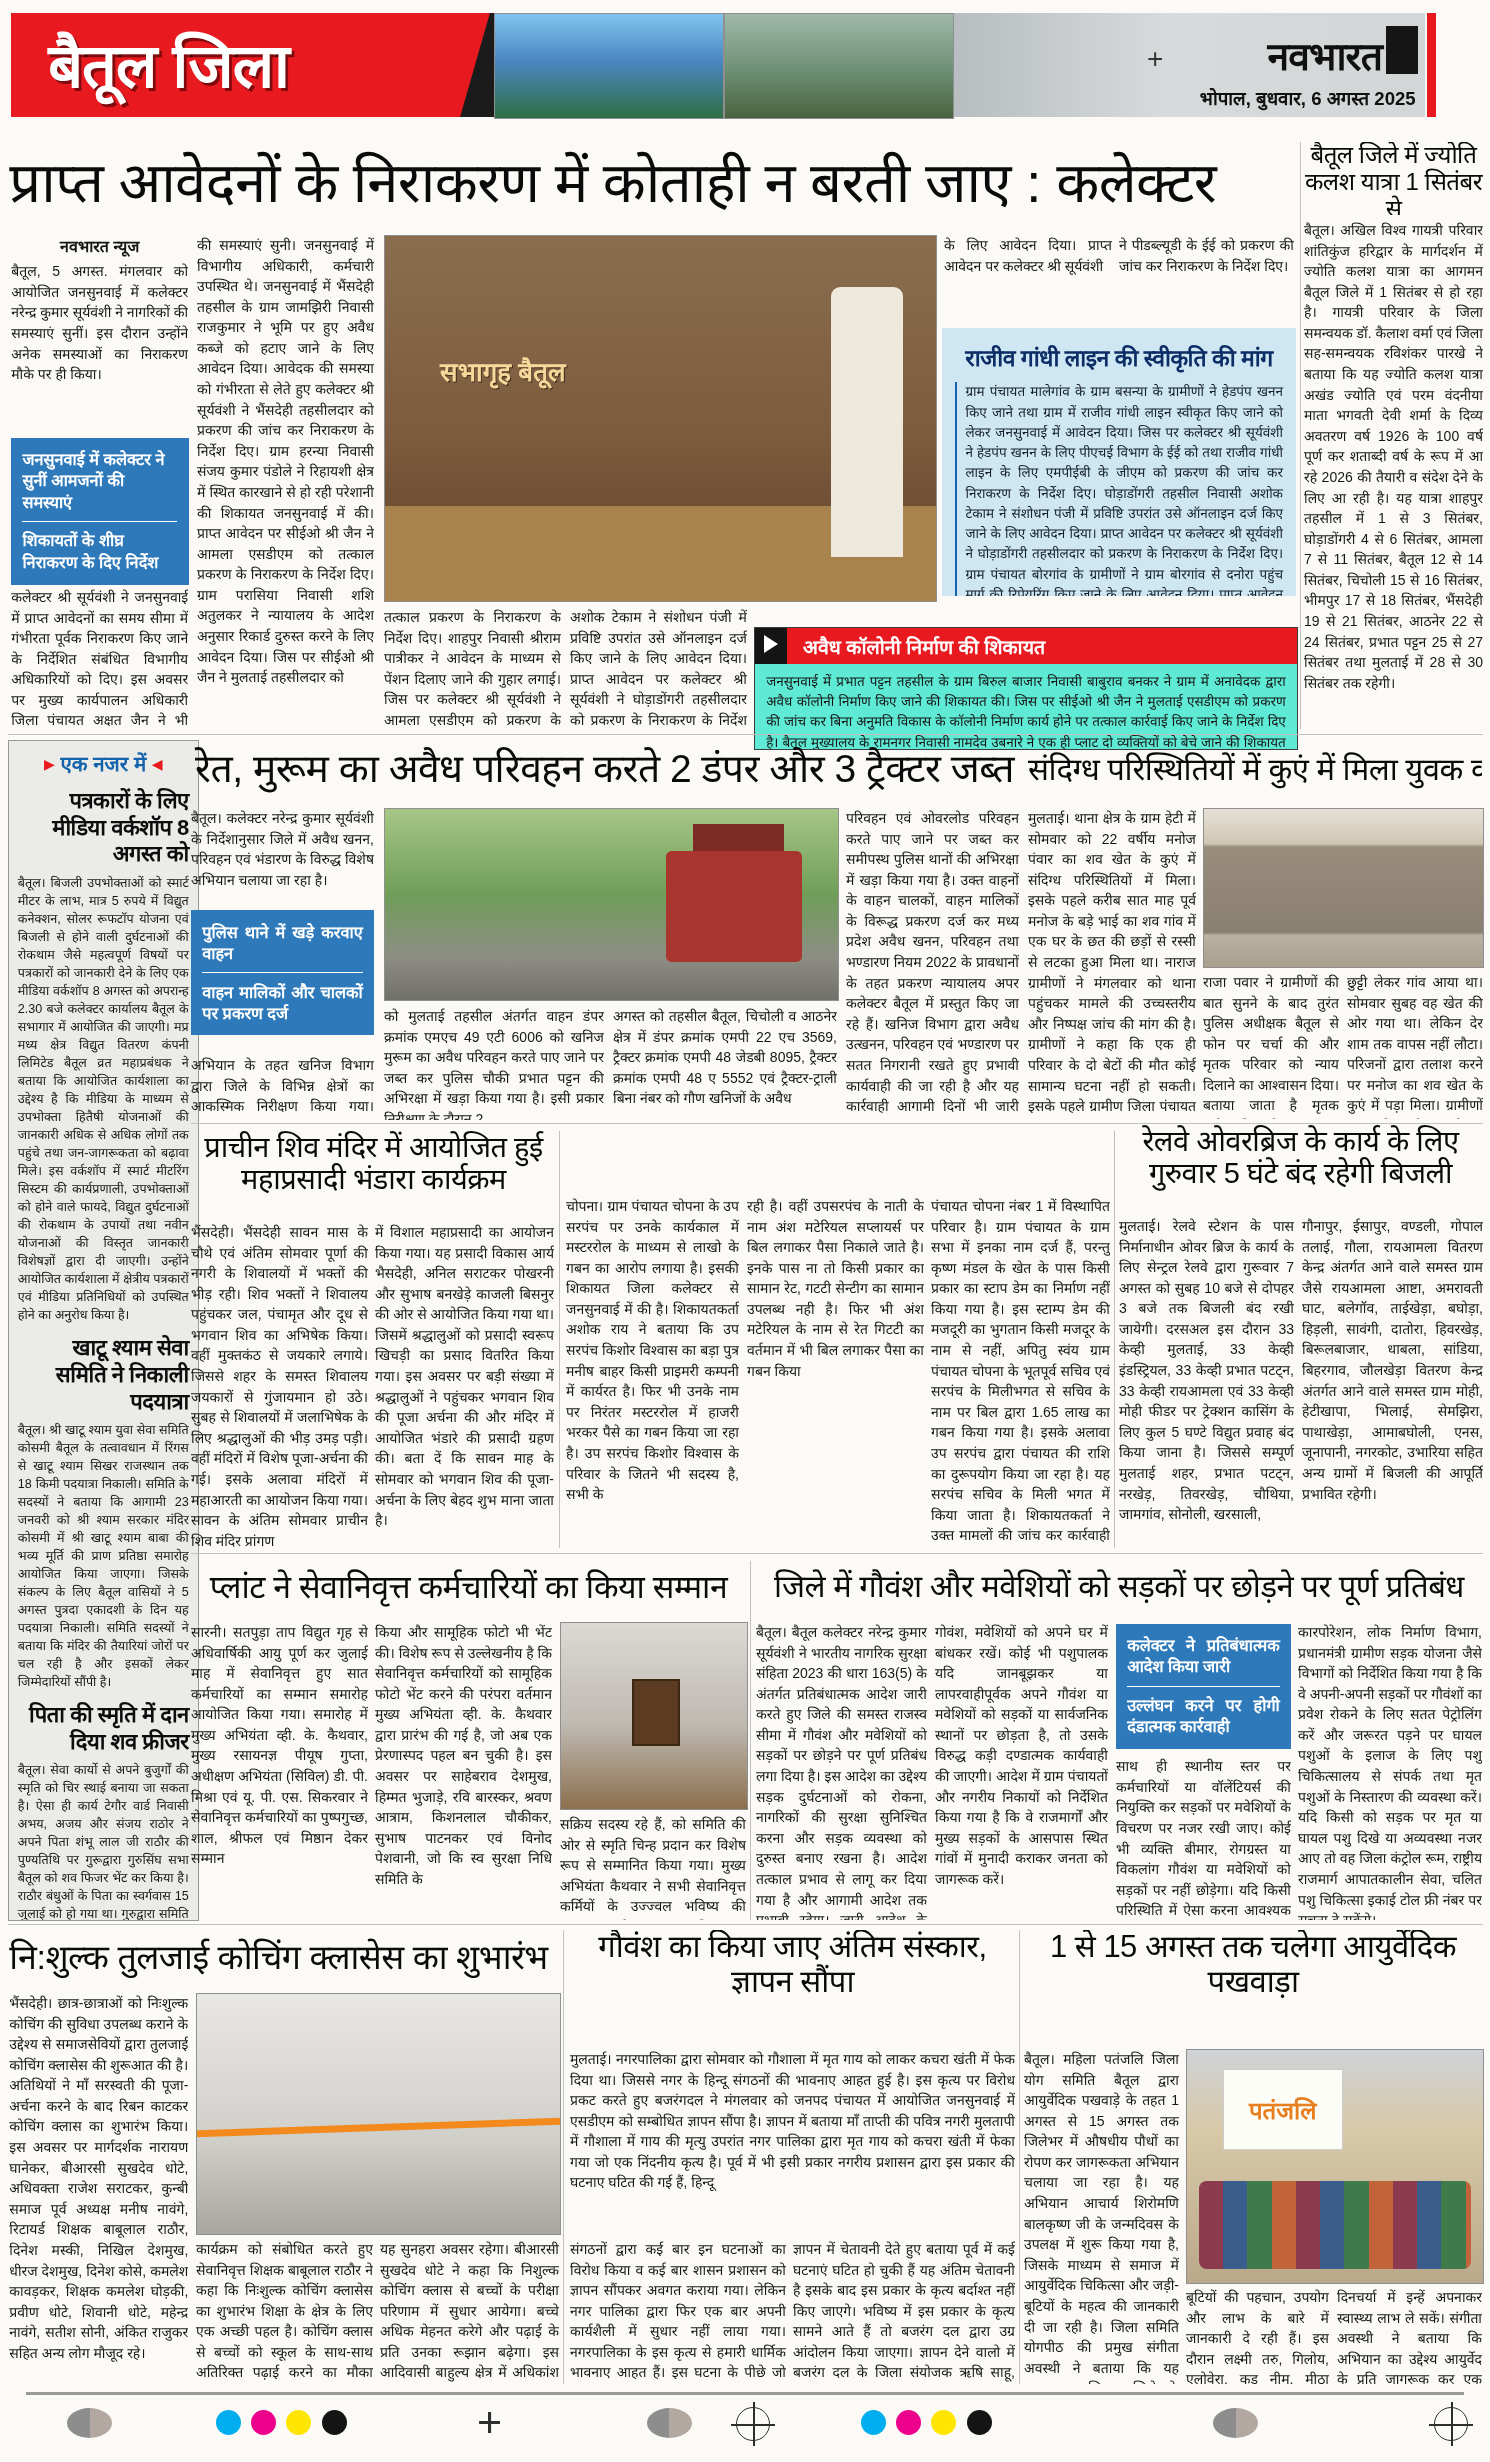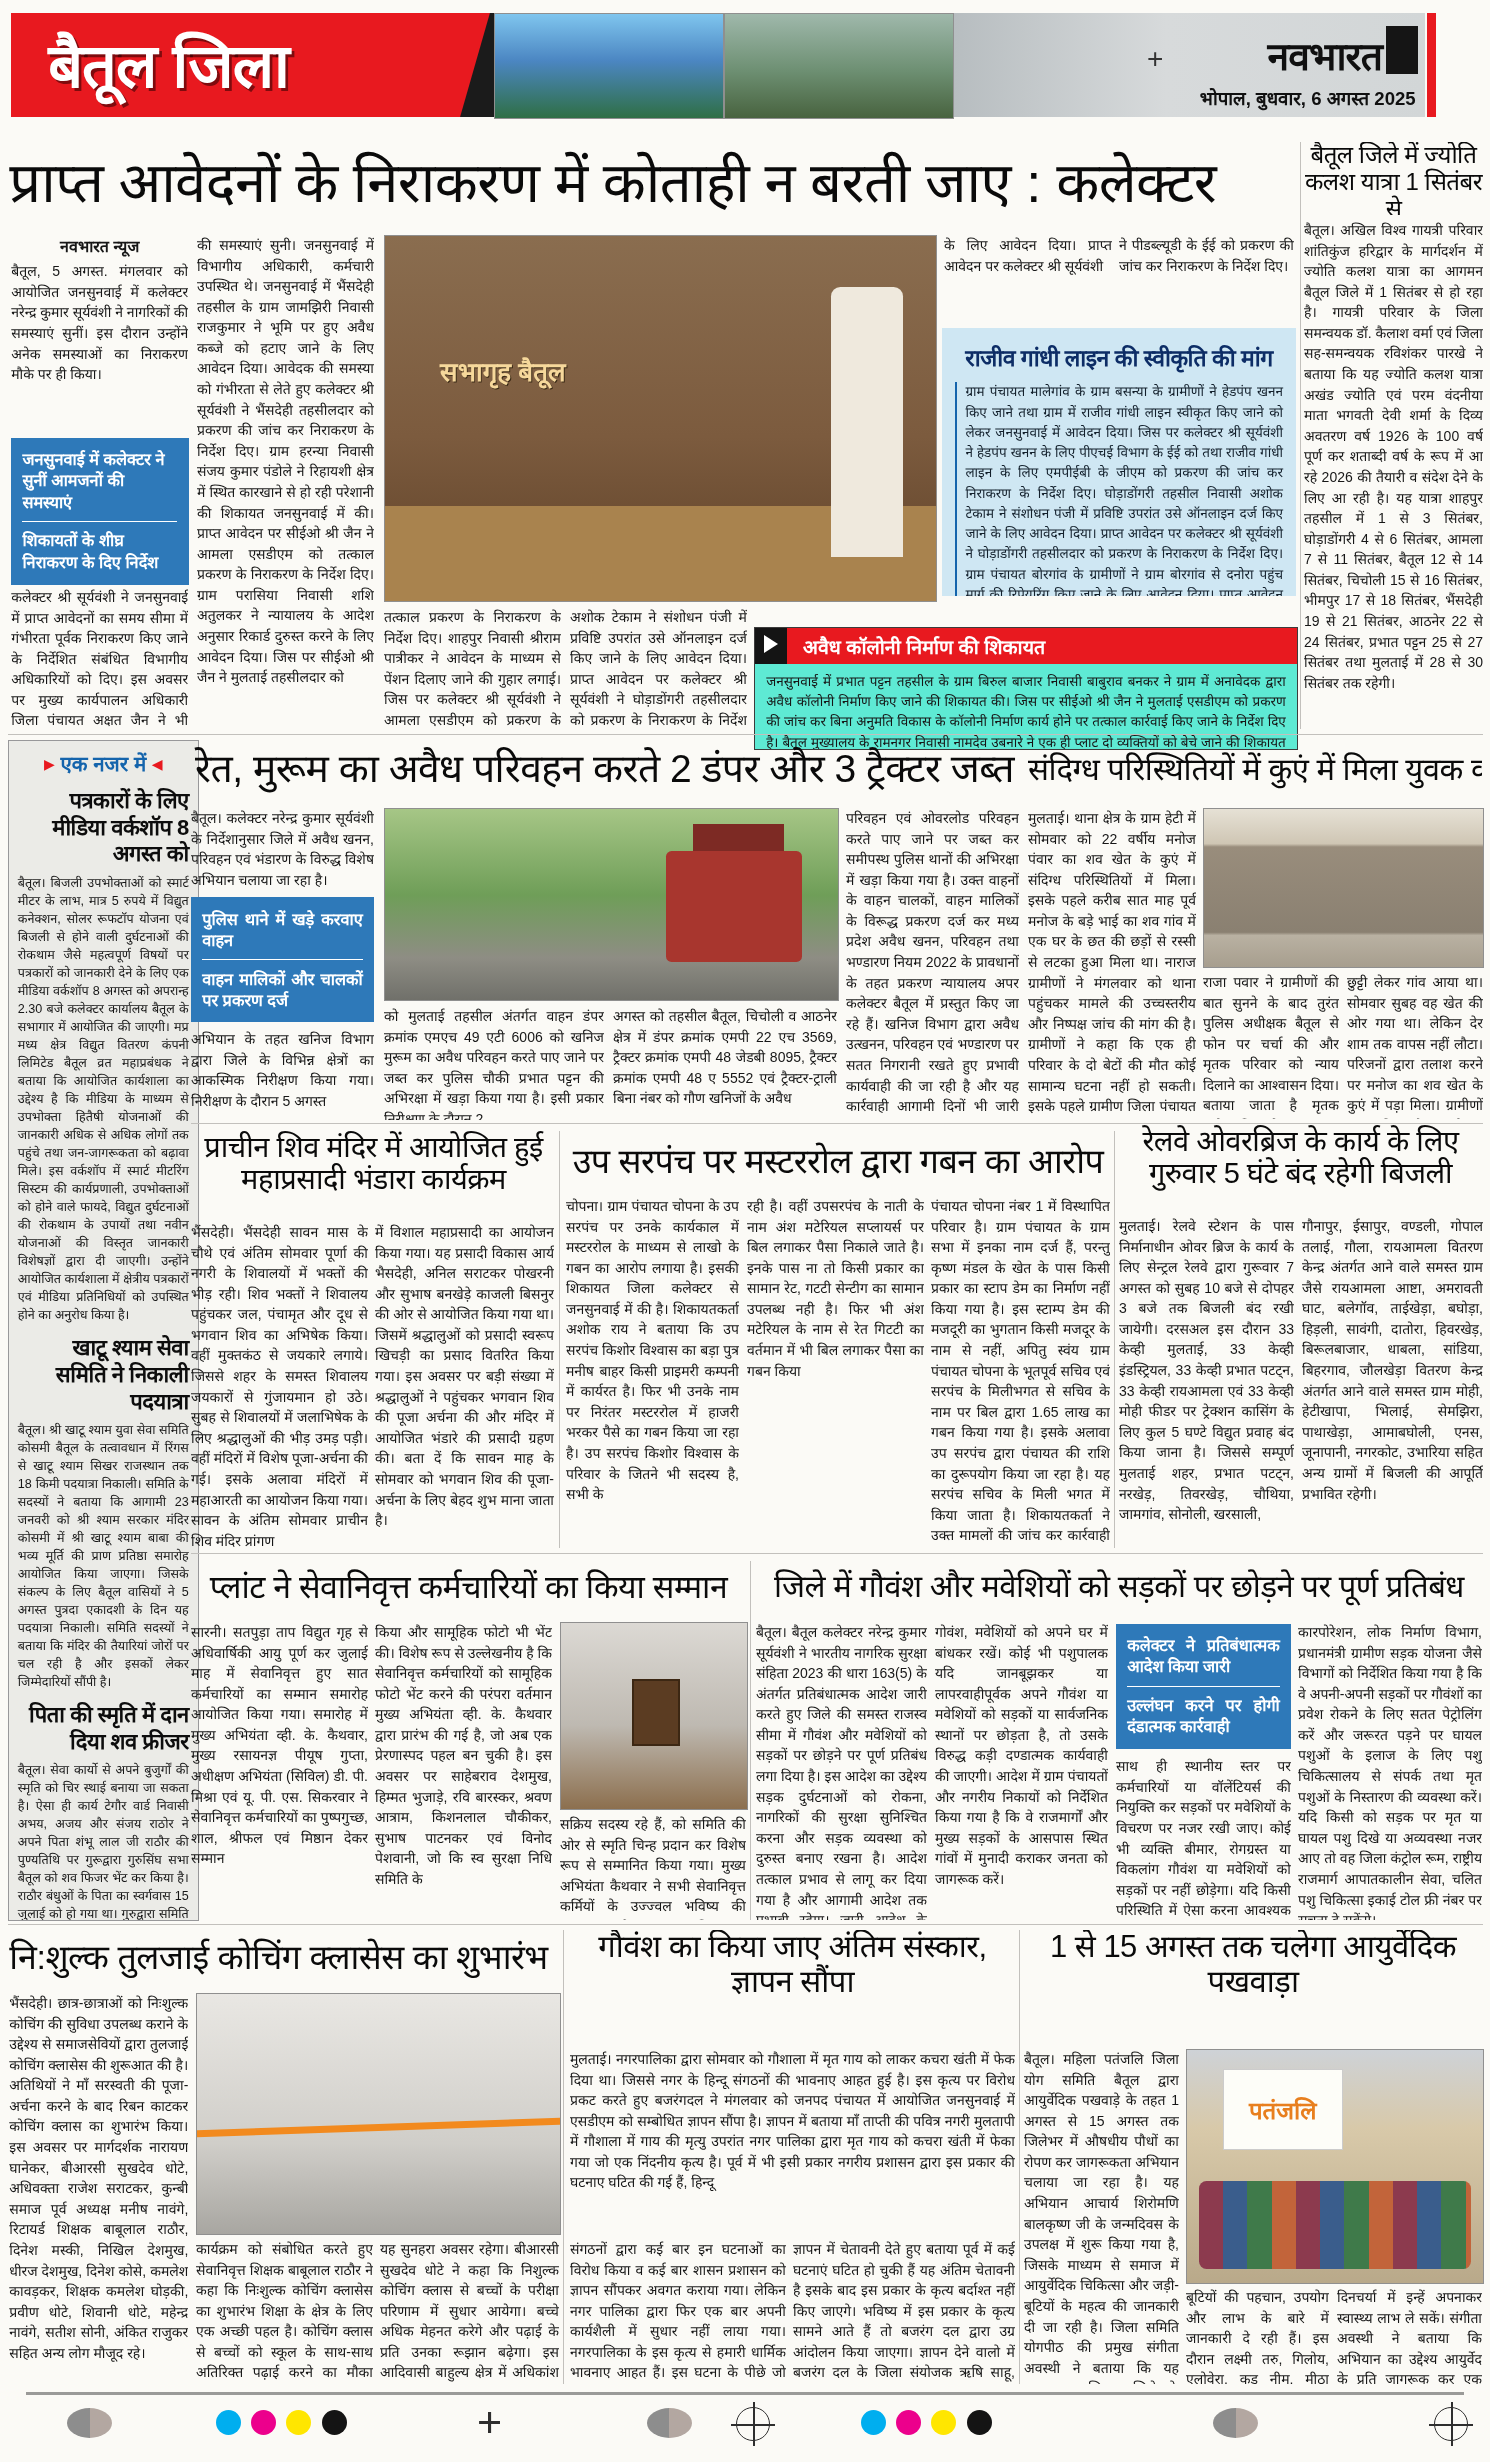--- a/index.html
+++ b/index.html
@@ -152,21 +152,21 @@
     <div class="sb-body">बैतूल। बिजली उपभोक्ताओं को स्मार्ट मीटर के लाभ, मात्र 5 रुपये में विद्युत कनेक्शन, सोलर रूफटॉप योजना एवं बिजली से होने वाली दुर्घटनाओं की रोकथाम जैसे महत्वपूर्ण विषयों पर पत्रकारों को जानकारी देने के लिए एक मीडिया वर्कशॉप 8 अगस्त को अपरान्ह 2.30 बजे कलेक्टर कार्यालय बैतूल के सभागार में आयोजित की जाएगी। मप्र मध्य क्षेत्र विद्युत वितरण कंपनी लिमिटेड बैतूल व्रत महाप्रबंधक ने बताया कि आयोजित कार्यशाला का उद्देश्य है कि मीडिया के माध्यम से उपभोक्ता हितैषी योजनाओं की जानकारी अधिक से अधिक लोगों तक पहुंचे तथा जन-जागरूकता को बढ़ावा मिले। इस वर्कशॉप में स्मार्ट मीटरिंग सिस्टम की कार्यप्रणाली, उपभोक्ताओं को होने वाले फायदे, विद्युत दुर्घटनाओं की रोकथाम के उपायों तथा नवीन योजनाओं की विस्तृत जानकारी विशेषज्ञों द्वारा दी जाएगी। उन्होंने आयोजित कार्यशाला में क्षेत्रीय पत्रकारों एवं मीडिया प्रतिनिधियों को उपस्थित होने का अनुरोध किया है।</div>
     <div class="sb-head">खाटू श्याम सेवा समिति ने निकाली पदयात्रा</div>
     <div class="sb-body">बैतूल। श्री खाटू श्याम युवा सेवा समिति कोसमी बैतूल के तत्वावधान में रिंगस से खाटू श्याम सिखर राजस्थान तक 18 किमी पदयात्रा निकाली। समिति के सदस्यों ने बताया कि आगामी 23 जनवरी को श्री श्याम सरकार मंदिर कोसमी में श्री खाटू श्याम बाबा की भव्य मूर्ति की प्राण प्रतिष्ठा समारोह आयोजित किया जाएगा। जिसके संकल्प के लिए बैतूल वासियों ने 5 अगस्त पुत्रदा एकादशी के दिन यह पदयात्रा निकाली। समिति सदस्यों ने बताया कि मंदिर की तैयारियां जोरों पर चल रही है और इसकों लेकर जिम्मेदारियों सौंपी है।</div>
     <div class="sb-head">पिता की स्मृति में दान दिया शव फ्रीजर</div>
     <div class="sb-body">बैतूल। सेवा कार्यो से अपने बुजुर्गों की स्मृति को चिर स्थाई बनाया जा सकता है। ऐसा ही कार्य टेगौर वार्ड निवासी अभय, अजय और संजय राठोर ने अपने पिता शंभू लाल जी राठौर की पुण्यतिथि पर गुरूद्वारा गुरुसिंघ सभा बैतूल को शव फिजर भेंट कर किया है। राठौर बंधुओं के पिता का स्वर्गवास 15 जुलाई को हो गया था। गुरुद्वारा समिति के अध्यक्ष सरबजीत सिंघ ने बताया कि यह बहुत ही उपयोगी उपकरण है और इससे शव को सुरक्षित रखा जा सकता है।</div>
   </div>
 
   <div class="head nowrap center" style="left:191px;top:740px;width:827px;height:58px;font-size:39px;line-height:58px;">रेत, मुरूम का अवैध परिवहन करते 2 डंपर और 3 ट्रैक्टर जब्त</div>
   <div class="col" style="left:191px;top:808px;width:183px;height:311px;">
     <span>बैतूल। कलेक्टर नरेन्द्र कुमार सूर्यवंशी के निर्देशानुसार जिले में अवैध खनन, परिवहन एवं भंडारण के विरुद्ध विशेष अभियान चलाया जा रहा है।</span>
-    <div class="bluebox" style="margin:7px 0;">
+    <div class="bluebox" style="margin:20px 0;">
       <div class="b1">पुलिस थाने में खड़े करवाए वाहन</div>
       <div class="b2">वाहन मालिकों और चालकों पर प्रकरण दर्ज</div>
     </div>
     <span>अभियान के तहत खनिज विभाग द्वारा जिले के विभिन्न क्षेत्रों का आकस्मिक निरीक्षण किया गया। निरीक्षण के दौरान 5 अगस्त</span>
   </div>
   <div class="photo ph-tractor" style="left:384px;top:808px;width:453px;height:191px;">
     <div class="ph-tractorcab"></div>
     <div class="ph-tractorbody"></div>
   </div>
   <div class="col" style="left:384px;top:1006px;width:220px;height:114px;">को मुलताई तहसील अंतर्गत वाहन डंपर क्रमांक एमएच 49 एटी 6006 को खनिज मुरूम का अवैध परिवहन करते पाए जाने पर जब्त कर पुलिस चौकी प्रभात पट्टन की अभिरक्षा में खड़ा किया गया है। इसी प्रकार निरीक्षण के दौरान 2</div>
@@ -179,21 +179,20 @@
   <div class="col" style="left:1203px;top:972px;width:136px;height:147px;">राजा पवार ने ग्रामीणों की बात सुनने के बाद तुरंत पुलिस अधीक्षक बैतूल से फोन पर चर्चा की और मृतक परिवार को न्याय दिलाने का आश्वासन दिया। बताया जाता है मृतक मनोज पिता हेमराज पंवार हैदराबाद की एक निजी कंपनी में कार्य करता था, जो कि</div>
   <div class="col" style="left:1347px;top:972px;width:136px;height:147px;">छुट्टी लेकर गांव आया था। सोमवार सुबह वह खेत की ओर गया था। लेकिन देर शाम तक वापस नहीं लौटा। परिजनों द्वारा तलाश करने पर मनोज का शव खेत के कुएं में पड़ा मिला। ग्रामीणों द्वारा संदिग्ध मौत बताते हुए मामले की निष्पक्ष जांच की मांग की है।</div>
 
   <div class="hrule" style="left:191px;top:1123px;width:1292px;"></div>
 
   <div class="head center" style="left:191px;top:1131px;width:365px;height:84px;font-size:29px;">प्राचीन शिव मंदिर में आयोजित हुई महाप्रसादी भंडारा कार्यक्रम</div>
   <div class="col" style="left:191px;top:1222px;width:177px;height:326px;">भैंसदेही। भैंसदेही सावन मास के चौथे एवं अंतिम सोमवार पूर्णा की नगरी के शिवालयों में भक्तों की भीड़ रही। शिव भक्तों ने शिवालय पहुंचकर जल, पंचामृत और दूध से भगवान शिव का अभिषेक किया। वहीं मुक्तकंठ से जयकारे लगाये। जिससे शहर के समस्त शिवालय जयकारों से गुंजायमान हो उठे। सुबह से शिवालयों में जलाभिषेक के लिए श्रद्धालुओं की भीड़ उमड़ पड़ी। वहीं मंदिरों में विशेष पूजा-अर्चना की गई। इसके अलावा मंदिरों में महाआरती का आयोजन किया गया। सावन के अंतिम सोमवार प्राचीन शिव मंदिर प्रांगण</div>
   <div class="col" style="left:375px;top:1222px;width:179px;height:326px;">में विशाल महाप्रसादी का आयोजन किया गया। यह प्रसादी विकास आर्य भैसदेही, अनिल सराटकर पोखरनी और सुभाष बनखेड़े काजली बिसनुर की ओर से आयोजित किया गया था। जिसमें श्रद्धालुओं को प्रसादी स्वरूप खिचड़ी का प्रसाद वितरित किया गया। इस अवसर पर बड़ी संख्या में श्रद्धालुओं ने पहुंचकर भगवान शिव की पूजा अर्चना की और मंदिर में आयोजित भंडारे की प्रसादी ग्रहण की। बता दें कि सावन माह के सोमवार को भगवान शिव की पूजा-अर्चना के लिए बेहद शुभ माना जाता है।</div>
   <div class="vr" style="left:559px;top:1131px;height:417px;"></div>
 
-  <div class="head nowrap center" style="left:566px;top:1136px;width:544px;height:50px;font-size:34px;line-height:50px;">उप सरपंच पर मस्टररोल द्वारा गबन का आरोप</div>
   <div class="col" style="left:566px;top:1196px;width:173px;height:352px;">चोपना। ग्राम पंचायत चोपना के उप सरपंच पर उनके कार्यकाल में मस्टररोल के माध्यम से लाखो के गबन का आरोप लगाया है। इसकी शिकायत जिला कलेक्टर से जनसुनवाई में की है। शिकायतकर्ता अशोक राय ने बताया कि उप सरपंच किशोर विश्वास का बड़ा पुत्र मनीष बाहर किसी प्राइमरी कम्पनी में कार्यरत है। फिर भी उनके नाम पर निरंतर मस्टररोल में हाजरी भरकर पैसे का गबन किया जा रहा है। उप सरपंच किशोर विश्वास के परिवार के जितने भी सदस्य है, सभी के</div>
   <div class="col" style="left:747px;top:1196px;width:177px;height:352px;">
     <span>रही है। वहीं उपसरपंच के नाती के नाम अंश मटेरियल सप्लायर्स पर बिल लगाकर पैसा निकाले जाते है। इनके पास ना तो किसी</span>
     <span>प्रकार का सामान रेट, गटटी सेन्टीग का सामान उपलब्ध नही है। फिर भी अंश मटेरियल के नाम से रेत गिटटी का वर्तमान में भी बिल लगाकर पैसा का गबन किया</span>
   </div>
   <div class="col" style="left:931px;top:1196px;width:179px;height:352px;">पंचायत चोपना नंबर 1 में विस्थापित परिवार है। ग्राम पंचायत के ग्राम सभा में इनका नाम दर्ज हैं, परन्तु कृष्ण मंडल के खेत के पास किसी प्रकार का स्टाप डेम का निर्माण नहीं किया गया है। इस स्टाम्प डेम की मजदूरी का भुगतान किसी मजदूर के नाम से नहीं, अपितु स्वंय ग्राम पंचायत चोपना के भूतपूर्व सचिव एवं सरपंच के मिलीभगत से सचिव के नाम पर बिल द्वारा 1.65 लाख का गबन किया गया है। इसके अलावा उप सरपंच द्वारा पंचायत की राशि का दुरूपयोग किया जा रहा है। यह सरपंच सचिव के मिली भगत में किया जाता है। शिकायतकर्ता ने उक्त मामलों की जांच कर कार्रवाही किये जाने की मांग की है।</div>
   <div class="vr" style="left:1114px;top:1131px;height:417px;"></div>
 
   <div class="head center" style="left:1119px;top:1125px;width:363px;height:86px;font-size:29px;">रेलवे ओवरब्रिज के कार्य के लिए गुरुवार 5 घंटे बंद रहेगी बिजली</div>
   <div class="col" style="left:1119px;top:1216px;width:175px;height:332px;">मुलताई। रेलवे स्टेशन के पास निर्मानाधीन ओवर ब्रिज के कार्य के लिए सेन्ट्रल रेलवे द्वारा गुरूवार 7 अगस्त को सुबह 10 बजे से दोपहर 3 बजे तक बिजली बंद रखी जायेगी। दरसअल इस दौरान 33 केव्ही मुलताई, 33 केव्ही इंडस्ट्रियल, 33 केव्ही प्रभात पटट्न, 33 केव्ही रायआमला एवं 33 केव्ही मोही फीडर पर ट्रेक्शन कासिंग के लिए कुल 5 घण्टे विद्युत प्रवाह बंद किया जाना है। जिससे सम्पूर्ण मुलताई शहर, प्रभात पटट्न, नरखेड़, तिवरखेड़, चौथिया, जामगांव, सोनोली, खरसाली,</div>

